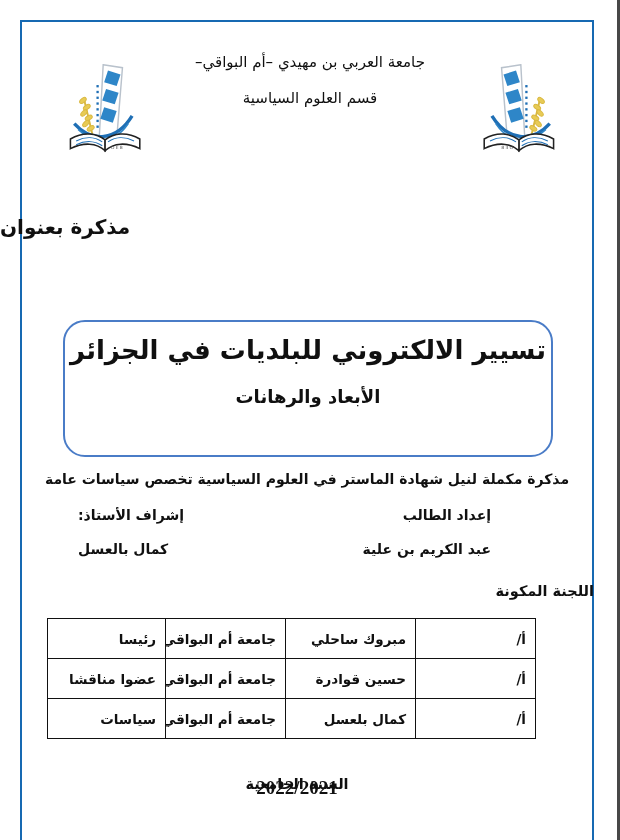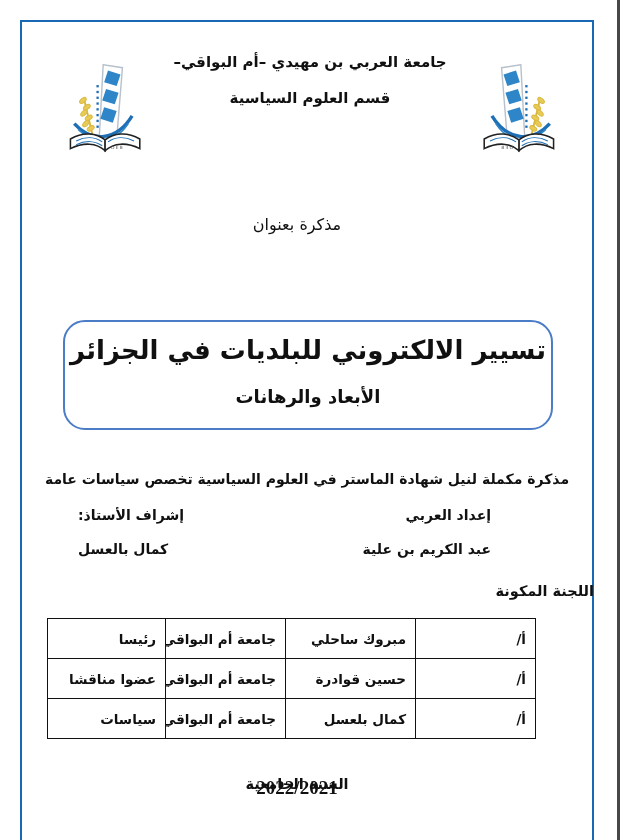--- a/index.html
+++ b/index.html
@@ -20,44 +20,44 @@
   .right-edge {
     position: absolute;
     right: 0; top: 0;
     width: 3px; height: 100%;
     background: #474747;
   }
   .header {
     position: absolute;
     top: 44px; left: 160px; right: 160px;
     text-align: center;
-    font-weight: bold;
+    font-weight: normal;
     font-size: 15px;
     line-height: 36px;
     direction: rtl;
   }
   .logo {
     position: absolute;
     top: 60px;
     width: 108px; height: 106px;
   }
   .logo-left  { left: 54px; }
   .logo-right { left: 462px; transform: scaleX(-1); }
   .memo-label {
     position: absolute;
     top: 215px; left: 0; right: 26px;
-    text-align: center;
-    font-weight: normal;
-    font-size: 16px;
+    text-align: left;
+    font-weight: bold;
+    font-size: 20px;
     direction: rtl;
   }
   .title-box {
     position: absolute;
     top: 320px; left: 63px;
-    width: 490px; height: 110px;
+    width: 490px; height: 137px;
     border: 2.5px solid #4A7CC7;
     border-radius: 22px;
     text-align: center;
     direction: rtl;
   }
   .title-box .title {
     margin-top: 13px;
     font-size: 26px;
     font-weight: bold;
     letter-spacing: 1px;
@@ -234,21 +234,21 @@
 
   <div class="title-box">
     <div class="title">تسيير الالكتروني للبلديات في الجزائر</div>
     <div class="subtitle">الأبعاد والرهانات</div>
   </div>
 
   <div class="degree-line">مذكرة مكملة لنيل شهادة الماستر في العلوم السياسية تخصص سياسات عامة</div>
 
   <div class="prep-row">
     <div class="prep-col student">
-      <div>إعداد العربي</div>
+      <div>إعداد الطالب</div>
       <div class="name">عبد الكريم  بن علية</div>
     </div>
     <div class="prep-col supervisor">
       <div>إشراف الأستاذ:</div>
       <div class="name">كمال بالعسل</div>
     </div>
   </div>
 
   <div class="committee-heading">اللجنة المكونة</div>
 

